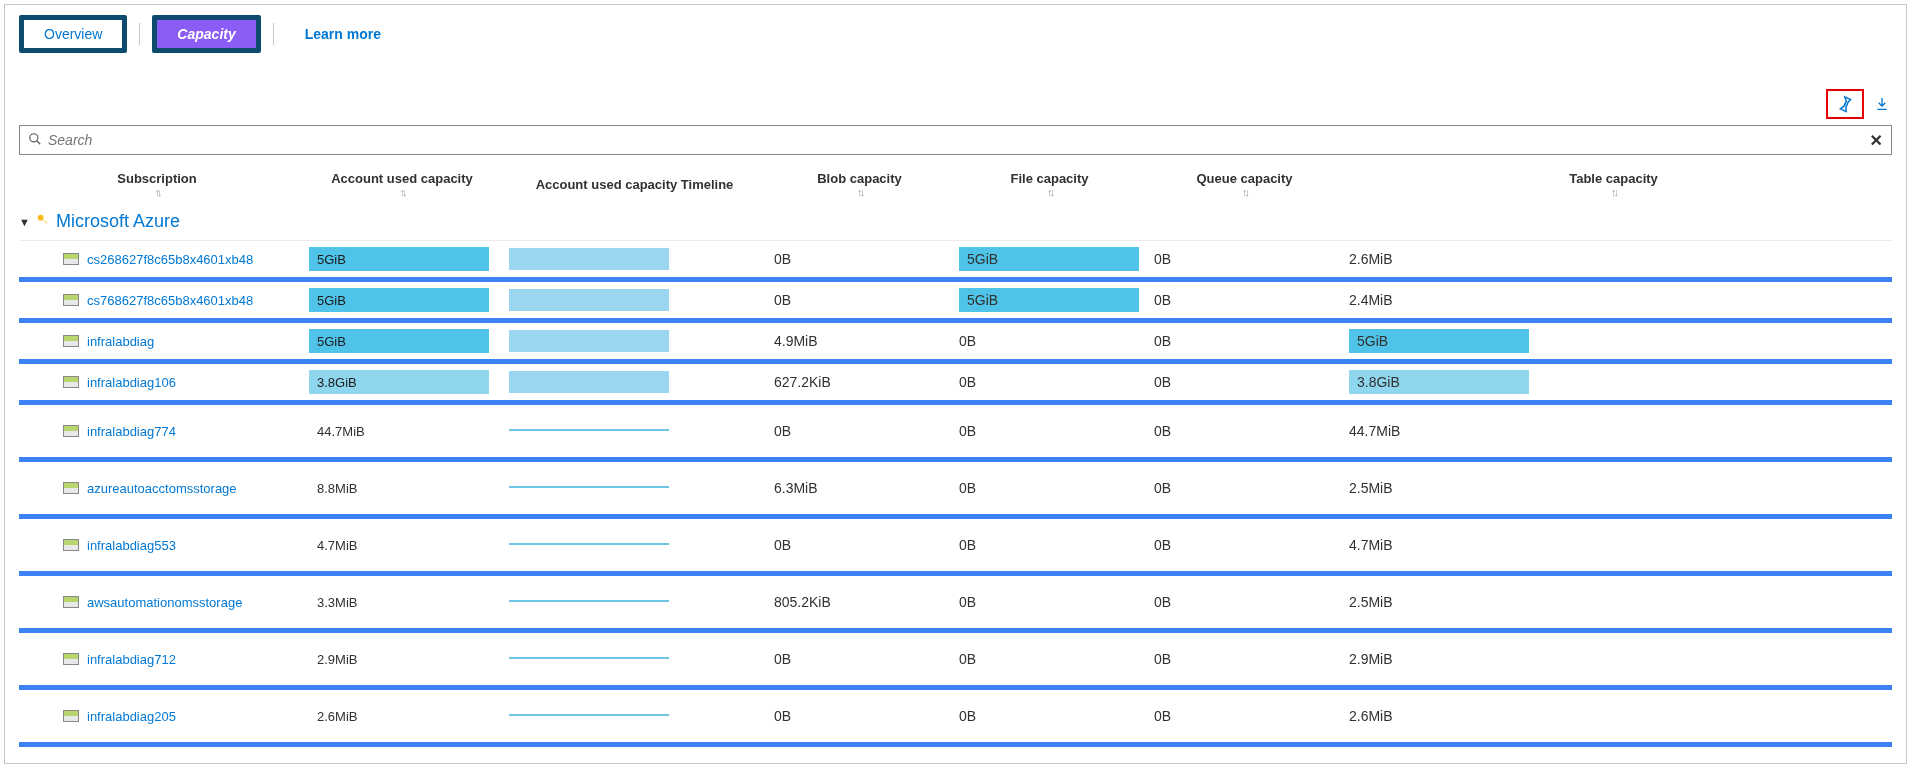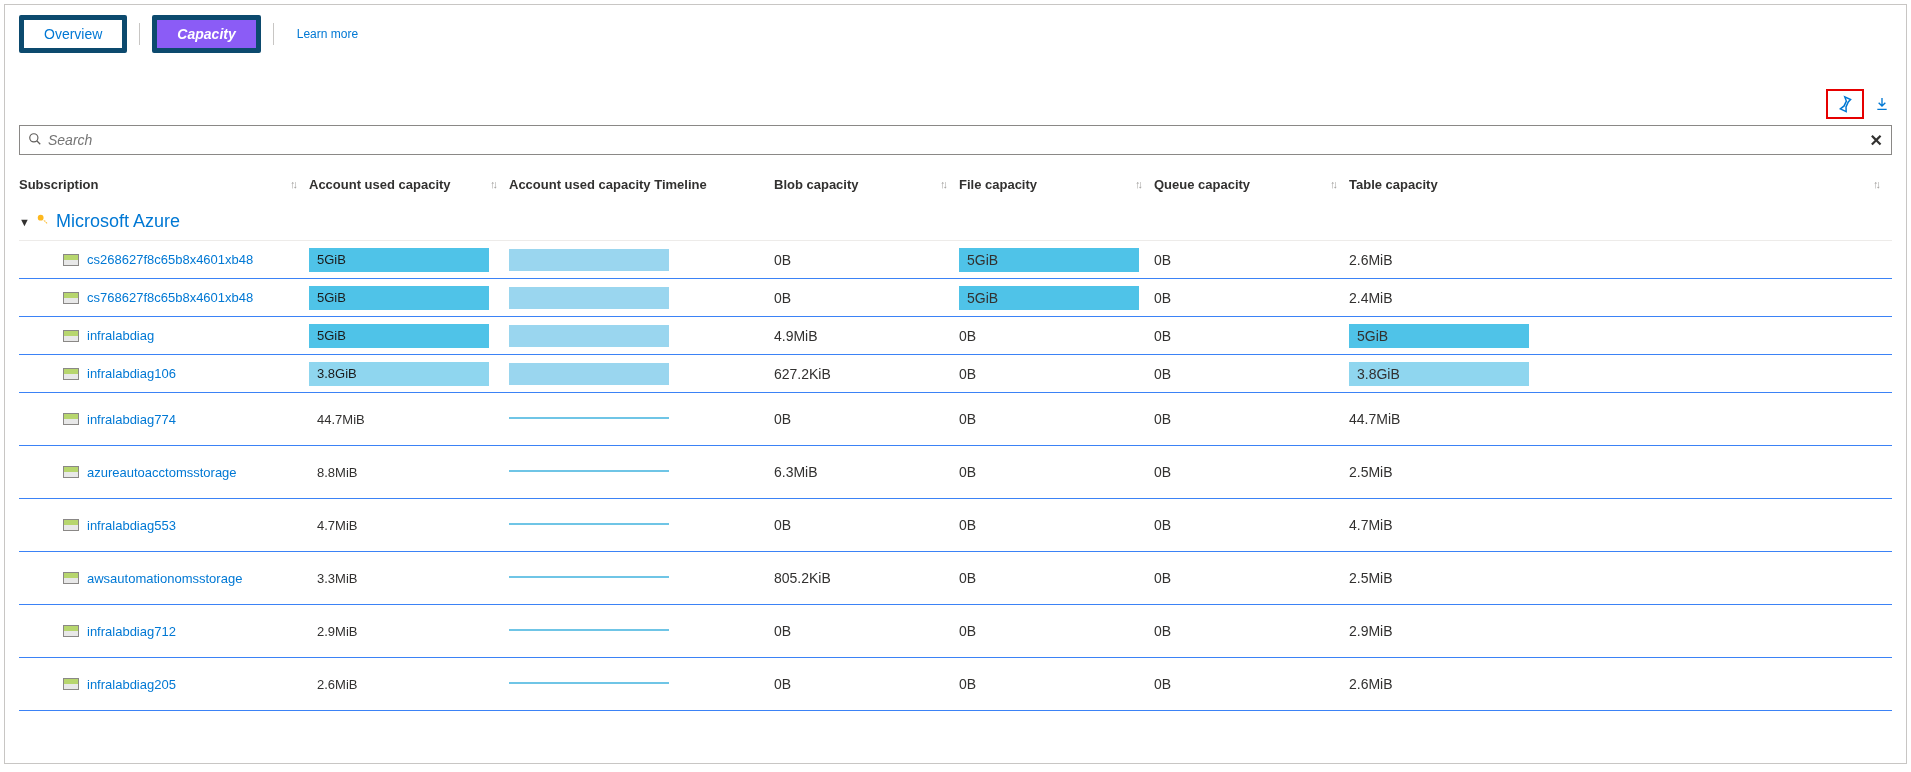--- a/index.html
+++ b/index.html
@@ -37,23 +37,24 @@
     font-weight: 600;
     font-style: italic;
   }
   .tab-sep {
     width: 1px;
     height: 22px;
     background: #c8c6c4;
   }
   .learn-link {
     color: #0078d4;
-    font-size: 12px;
-    cursor: pointer;
-    margin-left: 11px;
+    font-size: 14px;
+    cursor: pointer;
+    margin-left: 19px;
+    font-weight: bold;
   }
   
   .actions {
     display: flex;
     justify-content: flex-end;
     align-items: center;
     gap: 10px;
     margin-bottom: 6px;
     padding-right: 2px;
   }
@@ -94,34 +95,35 @@
     font-size: 16px;
     cursor: pointer;
     color: #323130;
   }
   
   .grid { width: 100%; }
   .grid-head, .grid-row {
     display: grid;
     grid-template-columns: 290px 200px 265px 185px 195px 195px 1fr;
     align-items: center;
-    border-bottom: 1px solid #3b82f6;
+    border-bottom: 5px solid #3b82f6;
     min-height: 38px;
   }
   .grid-head {
     border-bottom: none;
     font-weight: 600;
     font-size: 13px;
     color: #323130;
   }
   .hcell {
     display: flex;
     align-items: center;
     justify-content: space-between;
     padding-right: 14px;
+    flex-direction: column;
   }
   .sort-arrows {
     color: #a19f9d;
     font-size: 11px;
     letter-spacing: -3px;
     cursor: pointer;
   }
   .group-row {
     display: flex;
     align-items: center;

